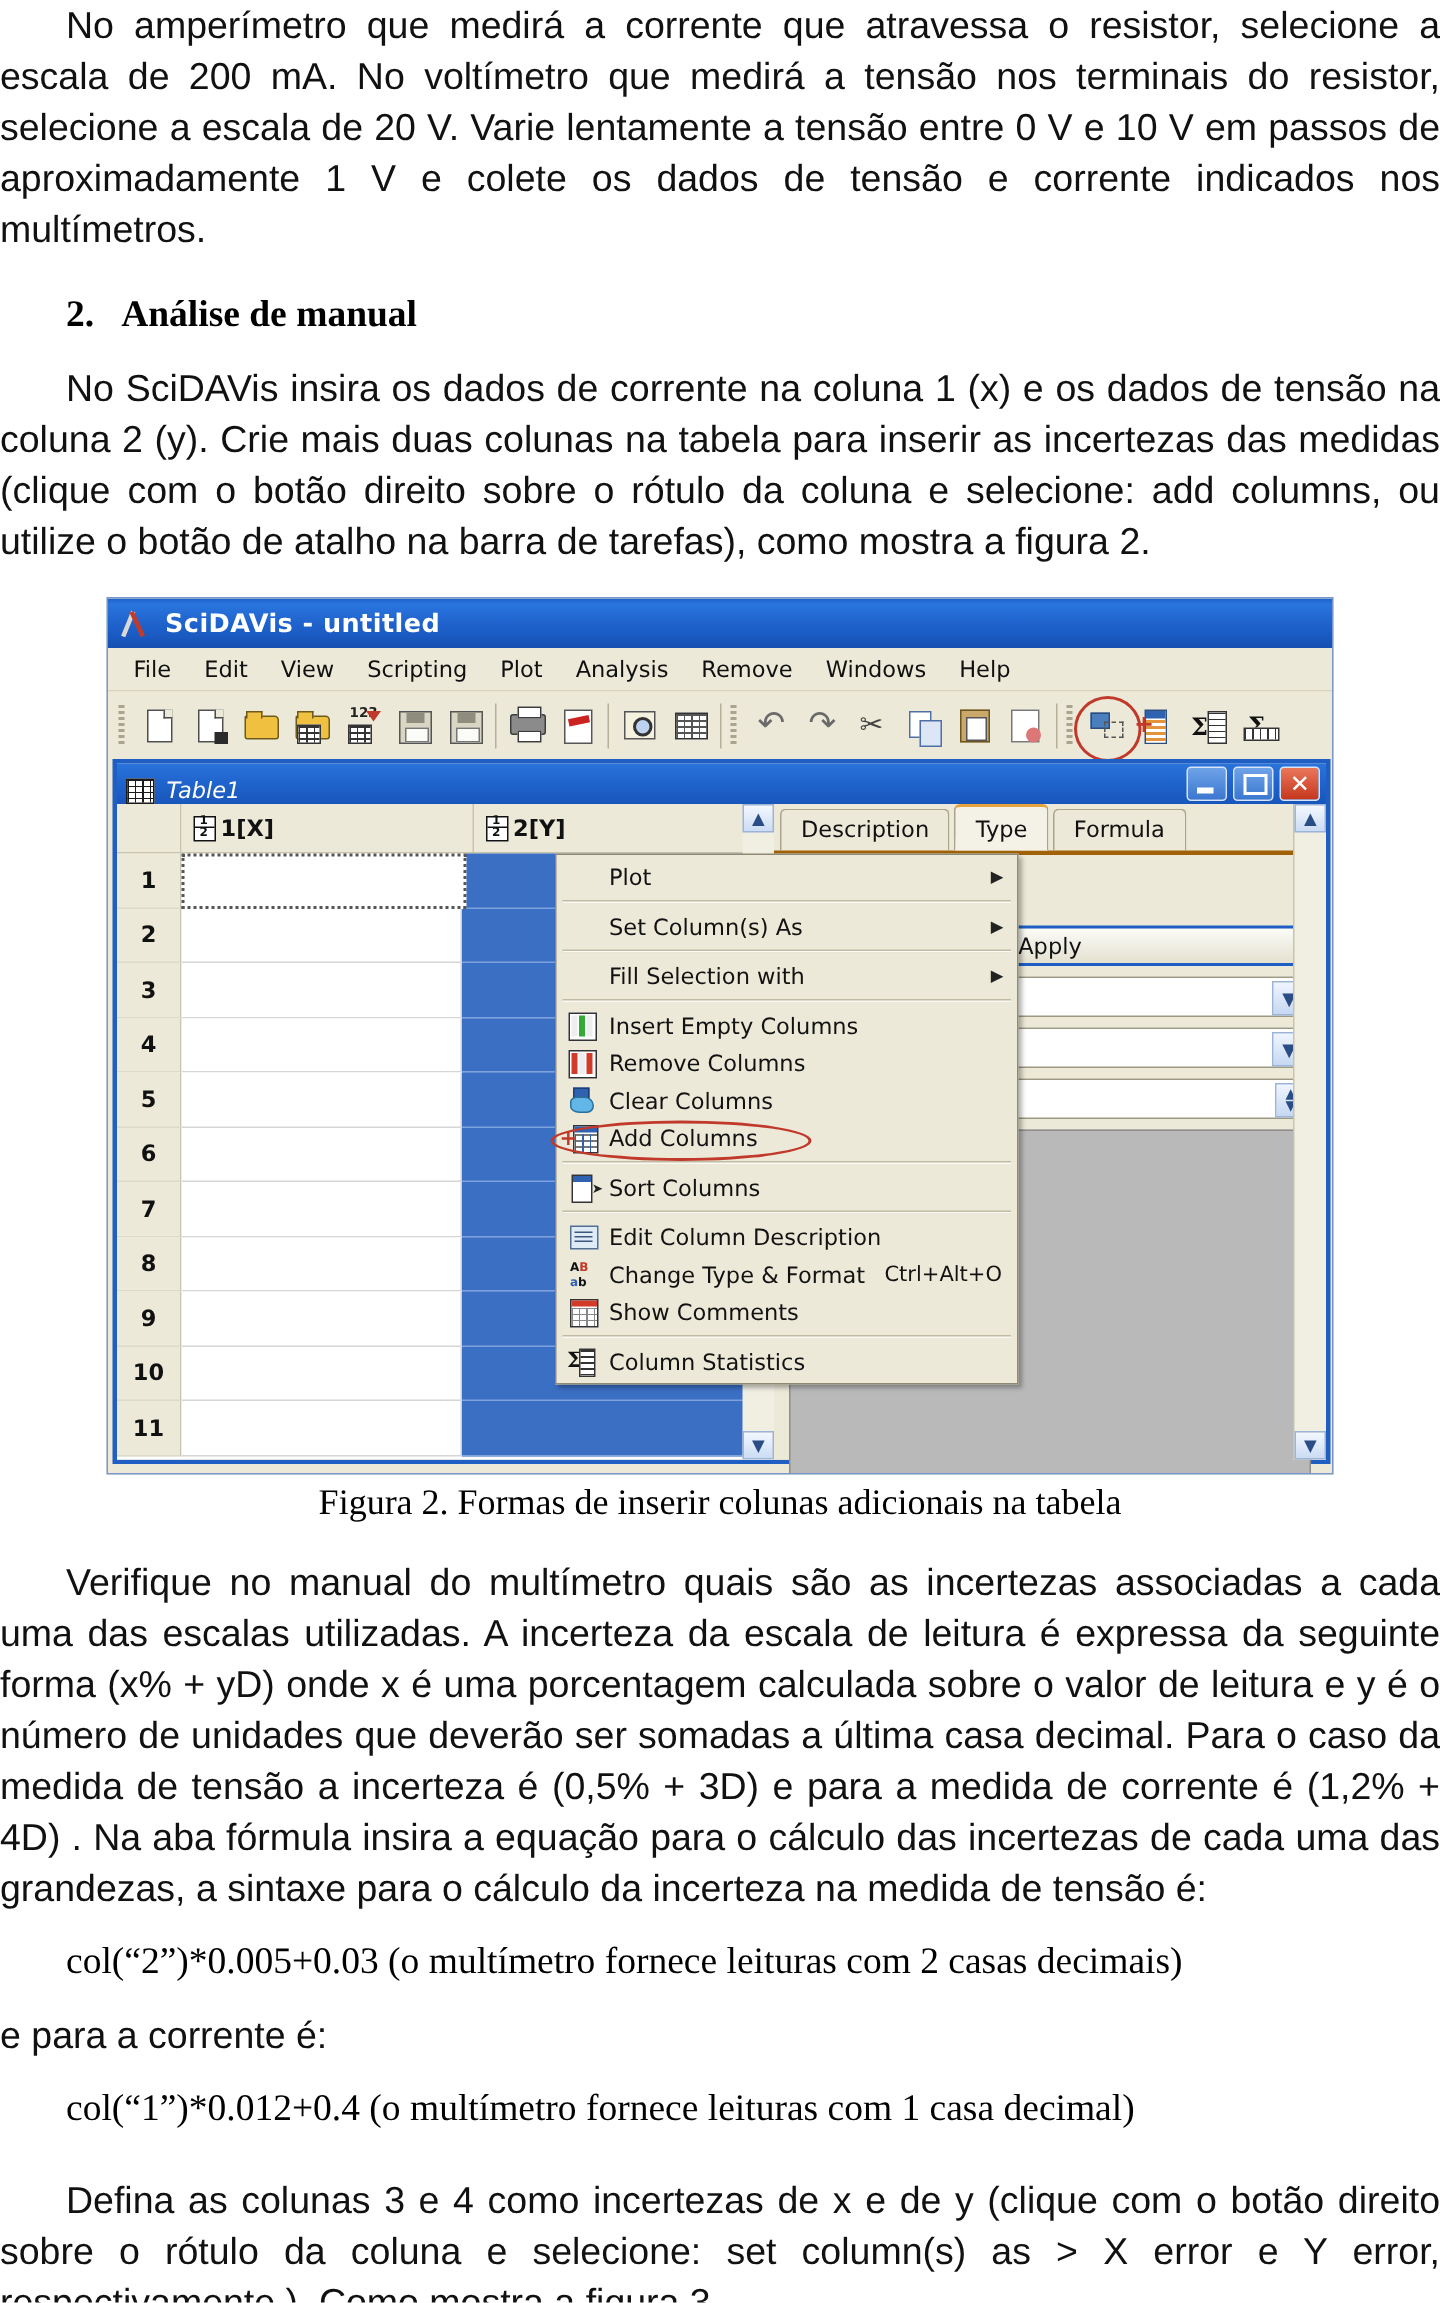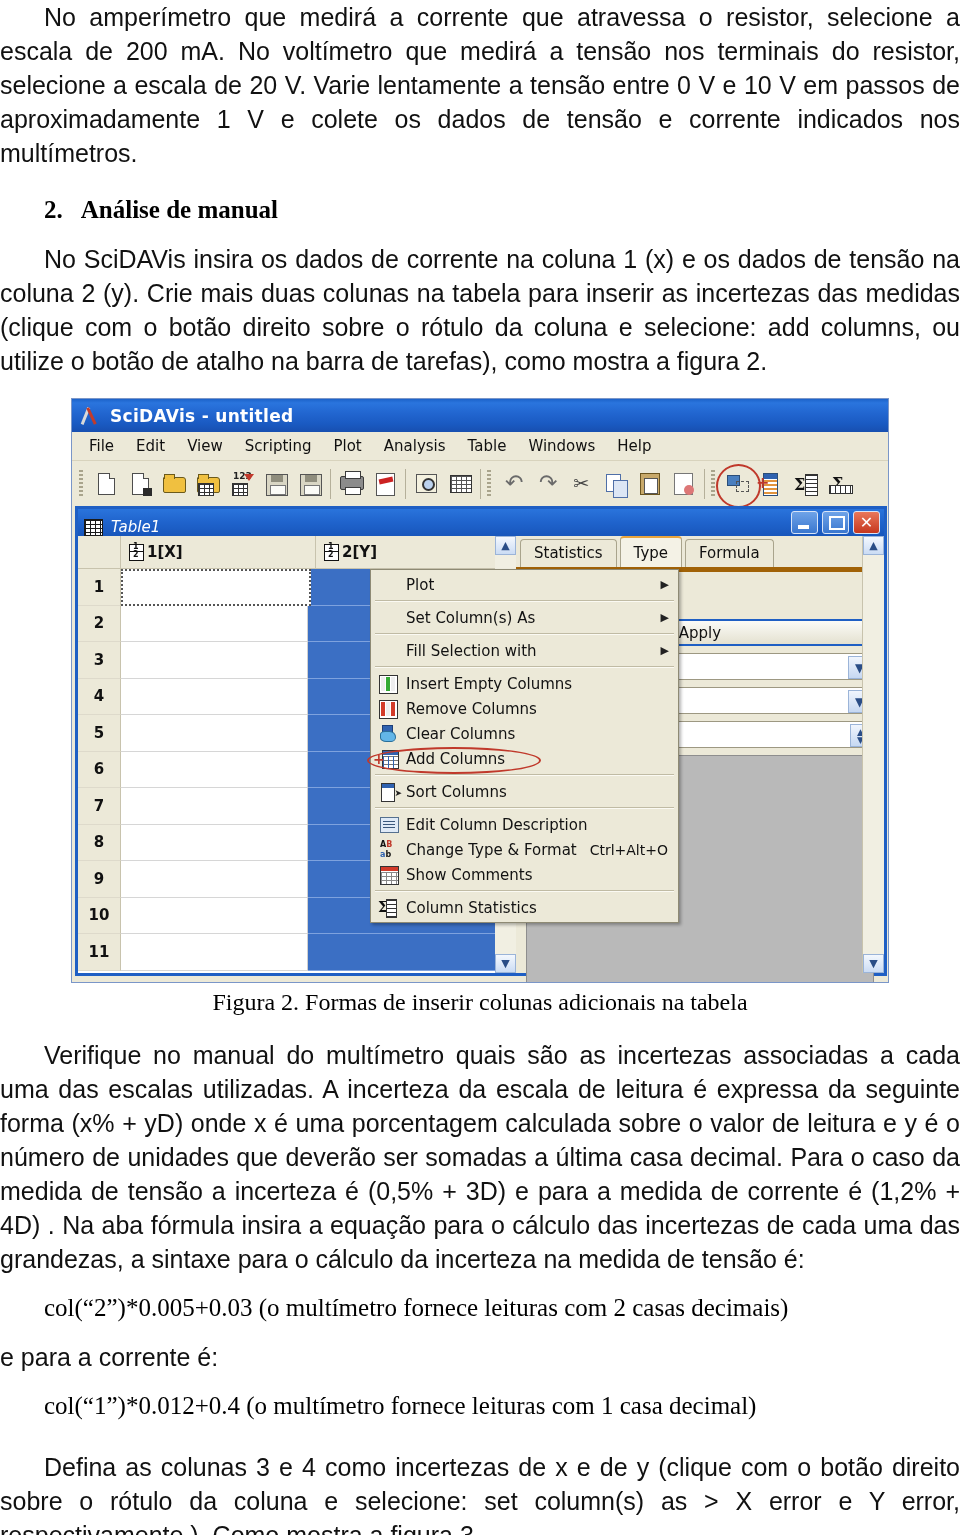--- a/index.html
+++ b/index.html
@@ -340,21 +340,21 @@
     color: #111;
   }
   .tab.selected {
     background: #f4f2e6;
     border-top: 2px solid #e8a43c;
     padding-top: 6px;
     position: relative; z-index: 2;
   }
   .props-body {
     position:absolute; left:0; top:31px; right:0; bottom:0;
-    border-top: 5px solid #a16207;
+    border-top: 3px solid #a16207;
     background:#ece9d8;
     padding: 6px 10px 0 10px;
     box-sizing: border-box;
   }
   .field-row { margin-bottom: 7px; }
   .apply-btn {
     width: 100%; height: 27px;
     background: linear-gradient(to bottom,#fbfbf7,#e4e1d0);
     border: 2px solid #1f5fc4;
     border-radius: 3px;
@@ -531,21 +531,21 @@
         <span class="title-text">SciDAVis - untitled</span>
       </div>
 
       <div class="menu-bar">
         <div class="menu-item">File</div>
         <div class="menu-item">Edit</div>
         <div class="menu-item">View</div>
         <div class="menu-item">Scripting</div>
         <div class="menu-item">Plot</div>
         <div class="menu-item">Analysis</div>
-        <div class="menu-item">Table</div>
+        <div class="menu-item">Remove</div>
         <div class="menu-item">Windows</div>
         <div class="menu-item">Help</div>
       </div>
 
       <div class="tool-bar">
         <div class="tb-grip"></div>
 
         <div class="tb-group">
           <div class="tbtn">
               <span class="ic-page"></span>
@@ -741,21 +741,21 @@
               </div>
 
               <div class="sheet-vscroll">
                 <div class="vs-btn">▲</div>
                 <div class="vs-btn bottom">▼</div>
               </div>
             </div>
 
             <div class="props">
               <div class="tabs-row">
-                <div class="tab">Statistics</div>
+                <div class="tab">Description</div>
                 <div class="tab selected">Type</div>
                 <div class="tab">Formula</div>
               </div>
               <div class="props-body">
                 <div class="field-row" style="height:34px;"></div>
                 <div class="field-row">
                   <div class="apply-btn">Apply</div>
                 </div>
                 <div class="field-row">
                   <div class="combo">

